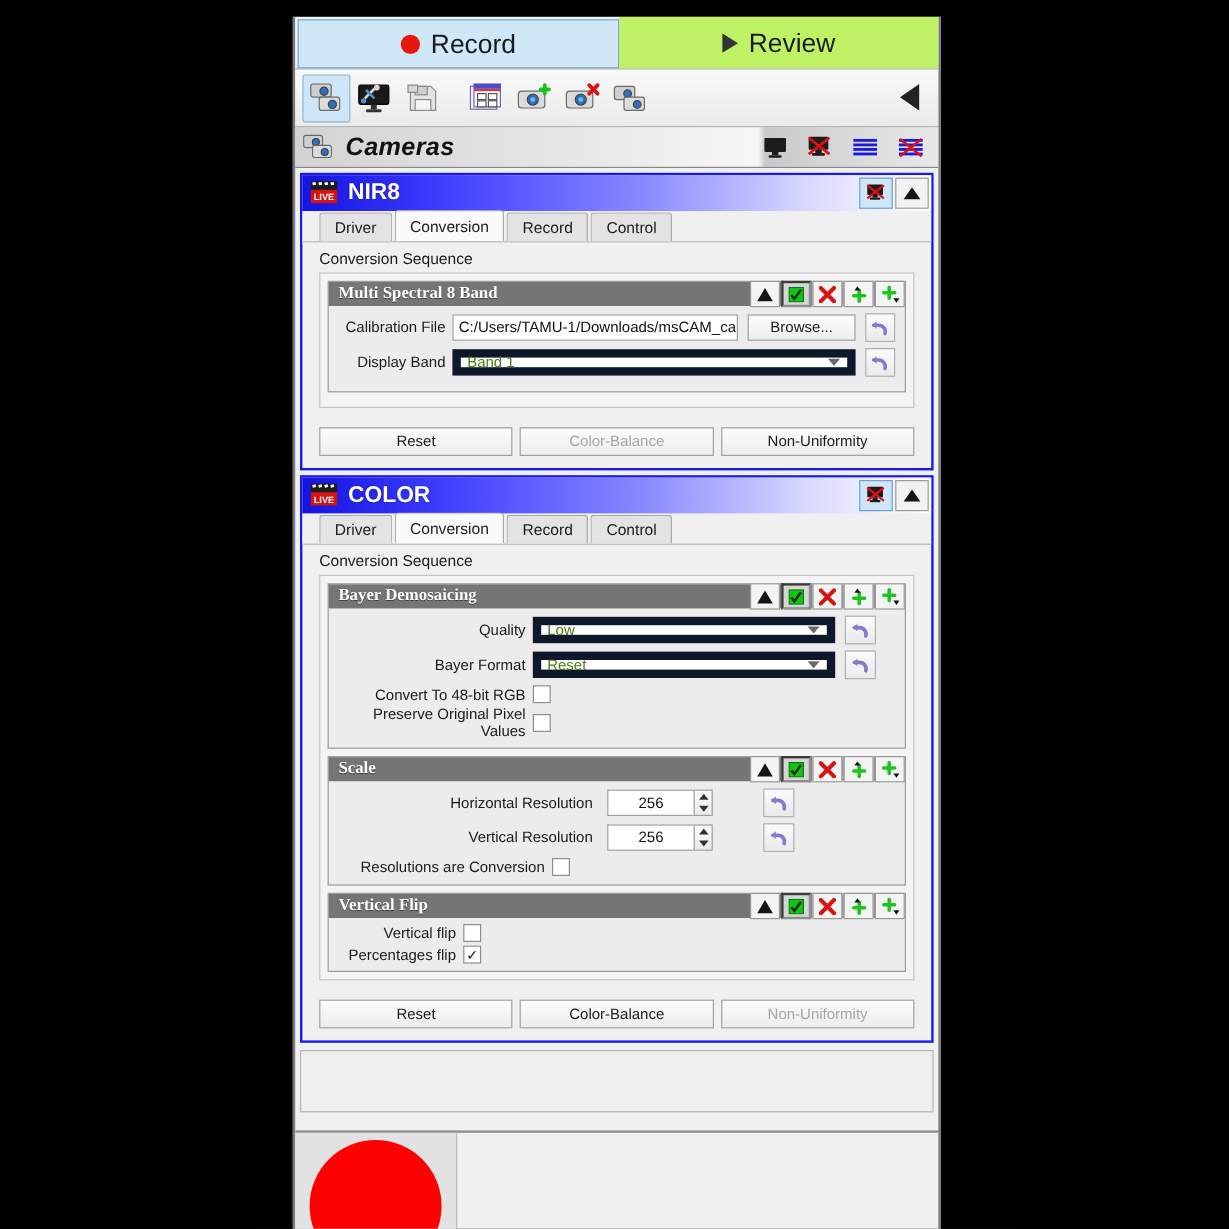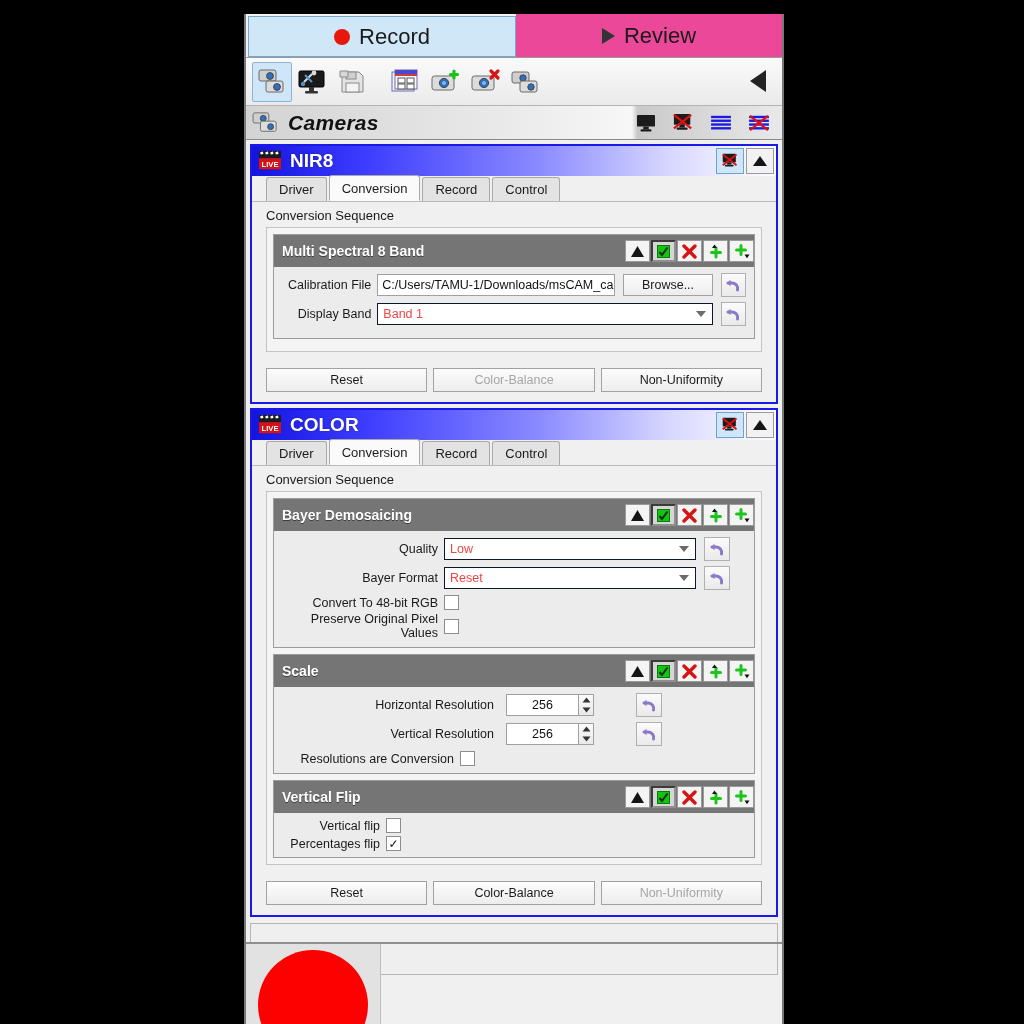--- a/index.html
+++ b/index.html
@@ -11,21 +11,21 @@
     background:#f0f0f0; border-left:2px solid #787878; border-right:2px solid #787878;
     overflow:hidden;
   }
 
   
   .topTabs { display:flex; height:44px; background:#f2f2f2;
       border-bottom:1px solid #9a9a9a; }
   .topTab { flex:1; display:flex; align-items:center; justify-content:center;
       font-size:22px; color:#1a1a1a; gap:9px; }
   .topTab.active { background:#cfe7f7; border:1px solid #7aa7c7; margin:2px 0 0 2px;}
-  .topTab.inactive { background:#ec4899; }
+  .topTab.inactive { background:#bef264; }
   .recDot { width:16px; height:16px; border-radius:50%; background:#e8170c; display:inline-block;}
   .playTri { width:0;height:0;border-left:13px solid #333;
      border-top:8px solid transparent;border-bottom:8px solid transparent; display:inline-block;}
 
   
   .toolbar { height:48px; background:linear-gradient(#fafafa,#eaeaea);
      border-bottom:1px solid #b4b4b4; display:flex; align-items:center;
      padding-left:6px; position:relative; }
   .tbtn { width:40px;height:40px; display:flex;align-items:center;justify-content:center;
      border:1px solid transparent; border-radius:2px; }
@@ -64,38 +64,38 @@
       display:flex;align-items:center; margin-right:2px; border-radius:3px 3px 0 0;}
   .ptab.active { background:#fafafa; height:26px; border-bottom:1px solid #fafafa;justify-content:center;}
 
   .seqLabel { font-size:13px; color:#1a1a1a; padding:6px 0 4px 14px; }
 
   .seqBox { margin:0 14px 8px 14px; border:1px solid #c4c4c4; background:#f4f4f4;
       padding:6px; }
 
   
   .module { border:1px solid #9c9c9c; background:#ececec; margin-bottom:6px; }
-  .modHead { height:32px; background:#757575; display:flex; align-items:center; padding-left:8px;}
+  .modHead { height:20px; background:#757575; display:flex; align-items:center; padding-left:8px;font-family:Liberation Serif, serif;}
   .modHead .t { color:#fff; font-weight:bold; font-size:14px; text-shadow:0 1px 0 #3c3c3c;}
   .modBtns { margin-left:auto; display:flex; }
   .mb { width:25px;height:22px;display:flex;align-items:center;justify-content:center;
       background:#f4f4f4;border:1px solid #9a9a9a;margin-left:1px;}
   .mb.pressed { background:#d6d6d6; border:2px inset #8f8f8f;}
 
   .modBody { padding:6px 8px 7px 8px; }
   .row { display:flex; align-items:center; margin-bottom:5px; }
   .rowLbl { font-size:12.5px; color:#1a1a1a; text-align:right; }
   .txtin { height:22px; background:#fff; border:1px solid #a0a0a0;
       font-size:12.5px; color:#111; padding:0 4px; display:flex; align-items:center;
       font-family:"Liberation Sans", sans-serif; overflow:hidden; white-space:nowrap;}
   .btnStd { height:22px; background:linear-gradient(#fdfdfd,#ededed);
       border:1px solid #a2a2a2; font-size:12.5px; color:#1a1a1a;
       display:flex;align-items:center;justify-content:center; }
-  .combo { height:22px; background:#fff; border:1px solid #0f172a;
-      display:flex; align-items:center; font-size:12.5px; color:#ef4444; padding-left:5px;}
+  .combo { height:22px; background:#fff; border:7px solid #0f172a;
+      display:flex; align-items:center; font-size:12.5px; color:#4d7c0f; padding-left:5px;}
   .combo .arw { margin-left:auto; margin-right:6px; width:0;height:0;
       border-top:6px solid #6b6b6b;border-left:5px solid transparent;border-right:5px solid transparent;}
   .undoBtn { width:26px;height:24px; background:linear-gradient(#fbfbfb,#eaeaea);
       border:1px solid #b0b0b0; display:flex;align-items:center;justify-content:center;
       margin-left:8px; }
   .chk { width:15px;height:15px;background:#fff;border:1px solid #8d8d8d;
       display:inline-flex;align-items:center;justify-content:center; font-size:12px; color:#111;}
   .spin { display:flex; height:22px; }
   .spinIn { width:72px;background:#fff;border:1px solid #a0a0a0; border-right:none;
       font-size:12.5px;color:#111; display:flex;align-items:center;justify-content:center;}

